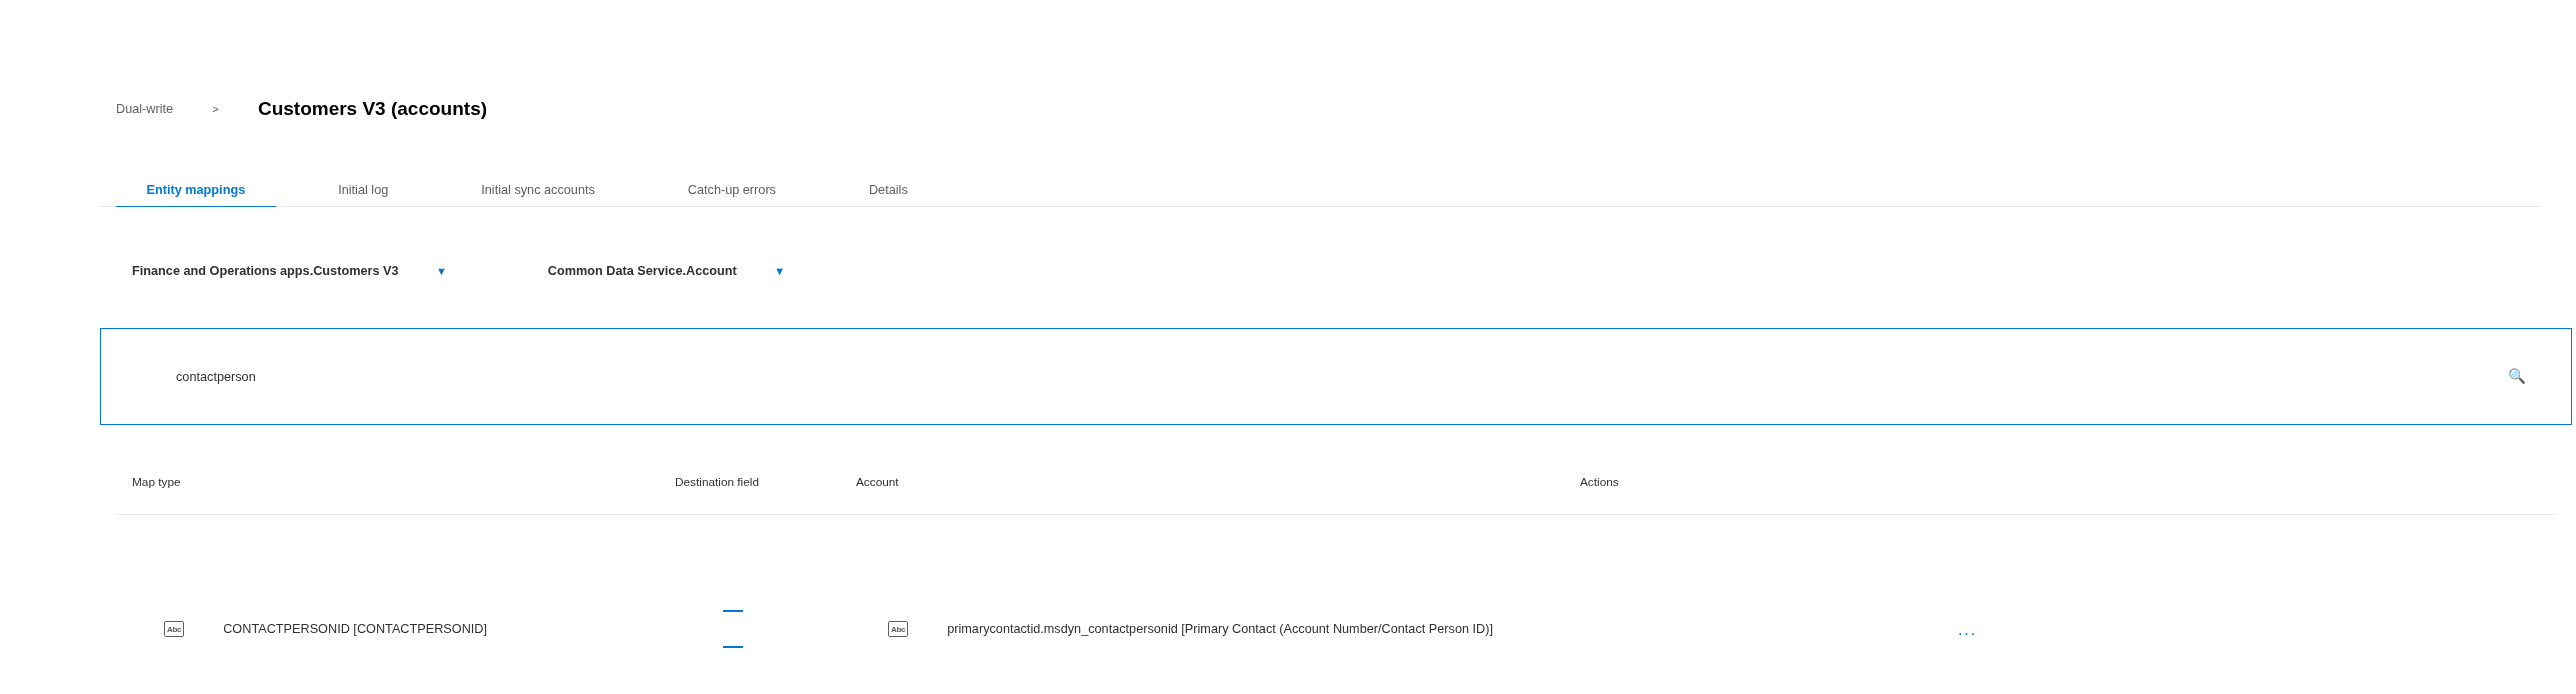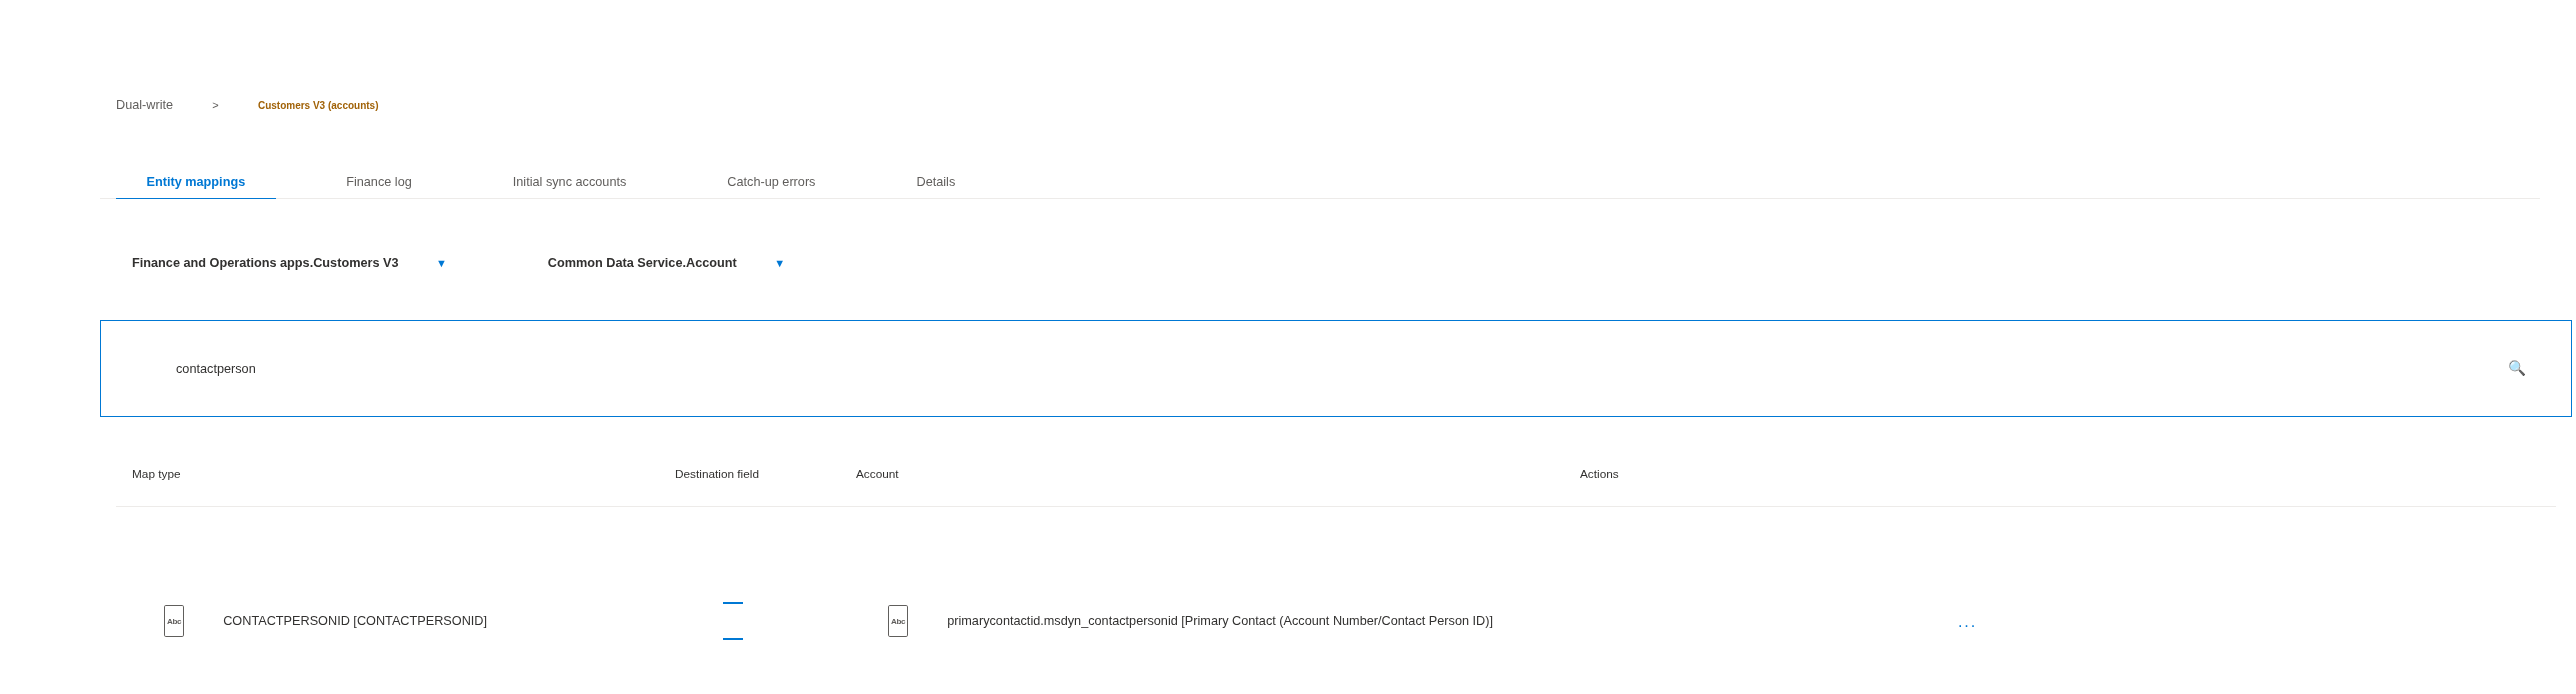--- a/index.html
+++ b/index.html
@@ -36,28 +36,28 @@
       cursor: pointer;
     }
 
     .breadcrumb-separator {
       color: #605e5c;
       font-size: 11px;
     }
 
     .breadcrumb-current {
       font-weight: 600;
-      color: #a16207;
-      font-size: 10px;
+      color: #000000;
+      font-size: 19px;
     }
 
     .tabs-container {
       display: flex;
       align-items: flex-end;
-      gap: 8px;
+      gap: 0;
       border-bottom: 0.9px solid #edebe9;
       margin-bottom: 25px;
     }
 
     .tab {
       padding: 9px 14.5px;
       font-size: 12.7px;
       color: #605e5c;
       cursor: pointer;
       border-bottom: 1.8px solid transparent;
@@ -160,21 +160,21 @@
       display: flex;
       align-items: center;
       gap: 7.2px;
     }
 
     .abc-icon {
       display: inline-flex;
       align-items: center;
       justify-content: center;
       width: 20px;
-      height: 32px;
+      height: 16px;
       border: 1.4px solid #605e5c;
       border-radius: 1.8px;
       font-size: 8.1px;
       font-weight: 700;
       color: #605e5c;
       letter-spacing: -0.5px;
       flex-shrink: 0;
     }
 
     .map-type-icon {
@@ -205,21 +205,21 @@
     <span class="breadcrumb-link">Dual-write</span>
     <span class="breadcrumb-separator">&gt;</span>
     <span class="breadcrumb-current">Customers V3 (accounts)</span>
   </div>
 
   <div class="tabs-container">
     <div class="tab active">
       <span>Entity mappings</span>
     </div>
     <div class="tab">
-      <span>Finance log</span>
+      <span>Initial log</span>
     </div>
     <div class="tab">
       <span>Initial sync accounts</span>
     </div>
     <div class="tab">
       <span>Catch-up errors</span>
     </div>
     <div class="tab">
       <span>Details</span>
     </div>

